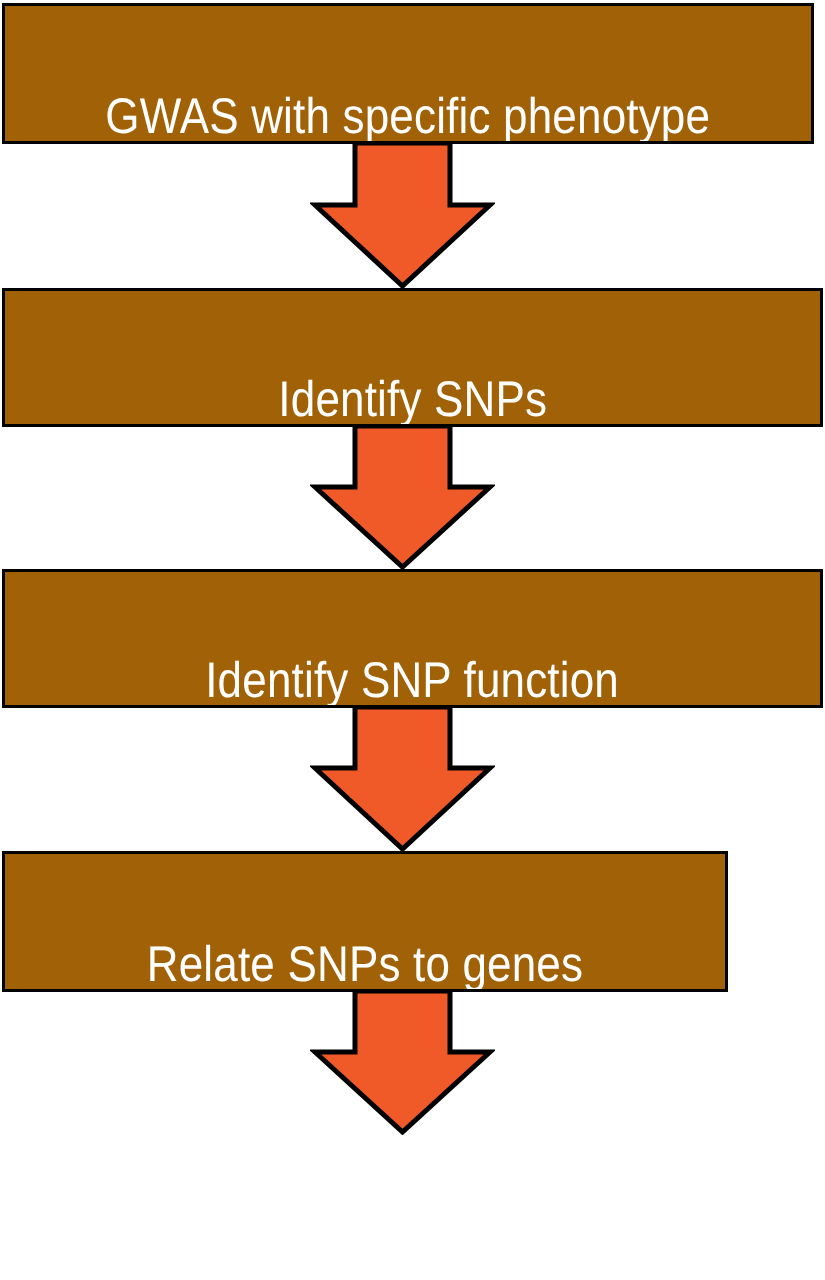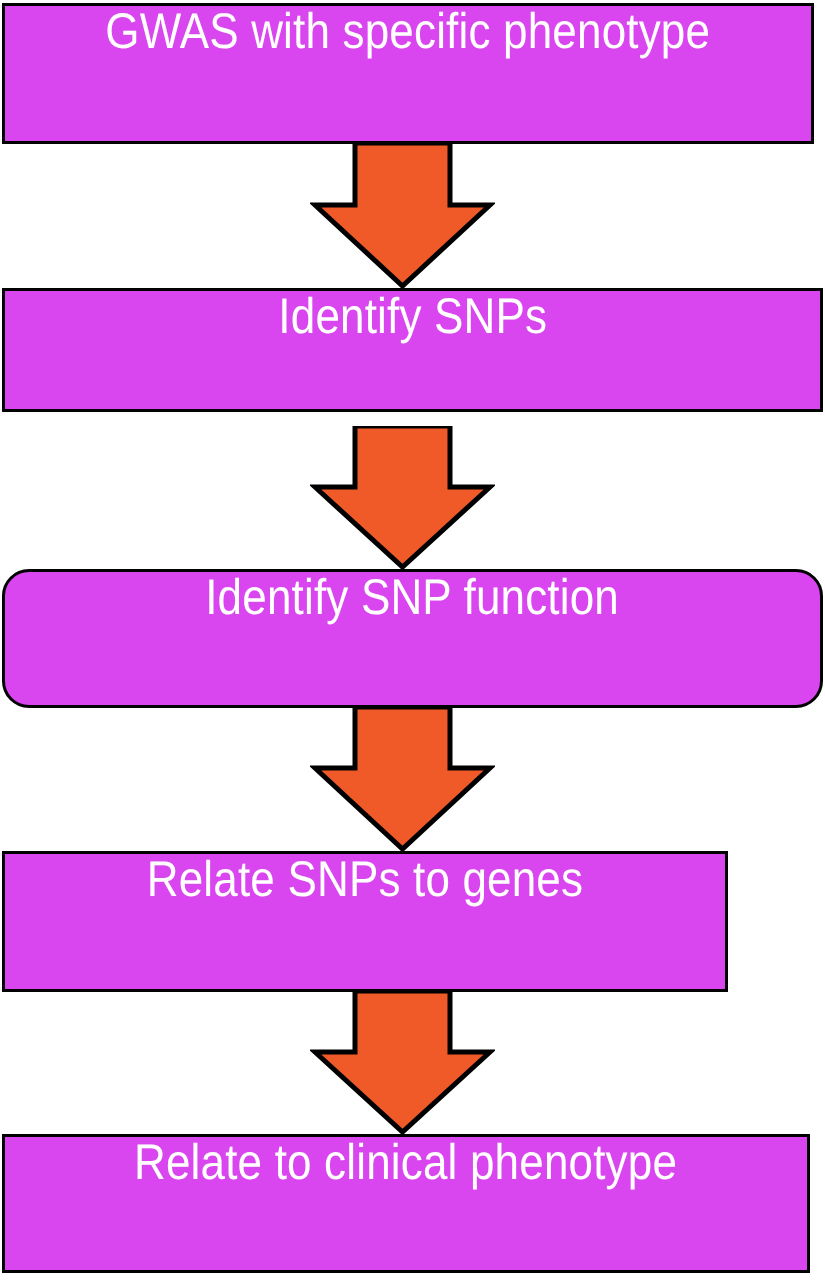--- a/index.html
+++ b/index.html
@@ -18,44 +18,44 @@
     position: relative;
     width: 825px;
     height: 1280px;
     background: #ffffff;
   }
 
   
   .node {
     position: absolute;
     box-sizing: border-box;
-    background: #d946ef;
+    background: #a16207;
     border: 3px solid #000000;
     display: flex;
-    align-items: flex-start;
+    align-items: flex-end;
     justify-content: center;
     overflow: hidden;
   }
   .node-label {
     color: #ffffff;
     font-family: "Liberation Sans", "DejaVu Sans", sans-serif;
     font-weight: 400;
     font-size: 50px;
     line-height: 1;
     letter-spacing: 0.2px;
     white-space: nowrap;
     transform: scaleX(0.88);
     transform-origin: center center;
     text-rendering: geometricPrecision;
   }
 
   
   #node-0 { left: 2px;  top: 3px;    width: 812px; height: 141px; }
-  #node-1 { left: 2px;  top: 288px;  width: 821px; height: 124px; }
-  #node-2 { left: 2px;  top: 569px;  width: 821px; height: 139px; border-radius: 27px; }
+  #node-1 { left: 2px;  top: 288px;  width: 821px; height: 139px; }
+  #node-2 { left: 2px;  top: 569px;  width: 821px; height: 139px; }
   #node-3 { left: 2px;  top: 851px;  width: 726px; height: 141px; }
   #node-4 { left: 2px;  top: 1134px; width: 808px; height: 139px; }
 
   
   .connector {
     position: absolute;
     left: 310px;
     width: 185px;
   }
   .connector svg { display: block; width: 100%; height: 100%; }
@@ -103,17 +103,14 @@
   <div class="node" id="node-3">
     <span class="node-label">Relate SNPs to genes</span>
   </div>
 
   <div class="connector" id="conn-3">
     <svg viewBox="0 0 185 144" preserveAspectRatio="none">
       <polygon points="45,0 140,0 140,61 180,61 92.5,141 5,61 45,61" fill="#f05a28" stroke="#000000" stroke-width="5" stroke-linejoin="miter"></polygon>
     </svg>
   </div>
 
-  <div class="node" id="node-4">
-    <span class="node-label">Relate to clinical phenotype</span>
-  </div>
 
 </div>
 
 </body></html>

